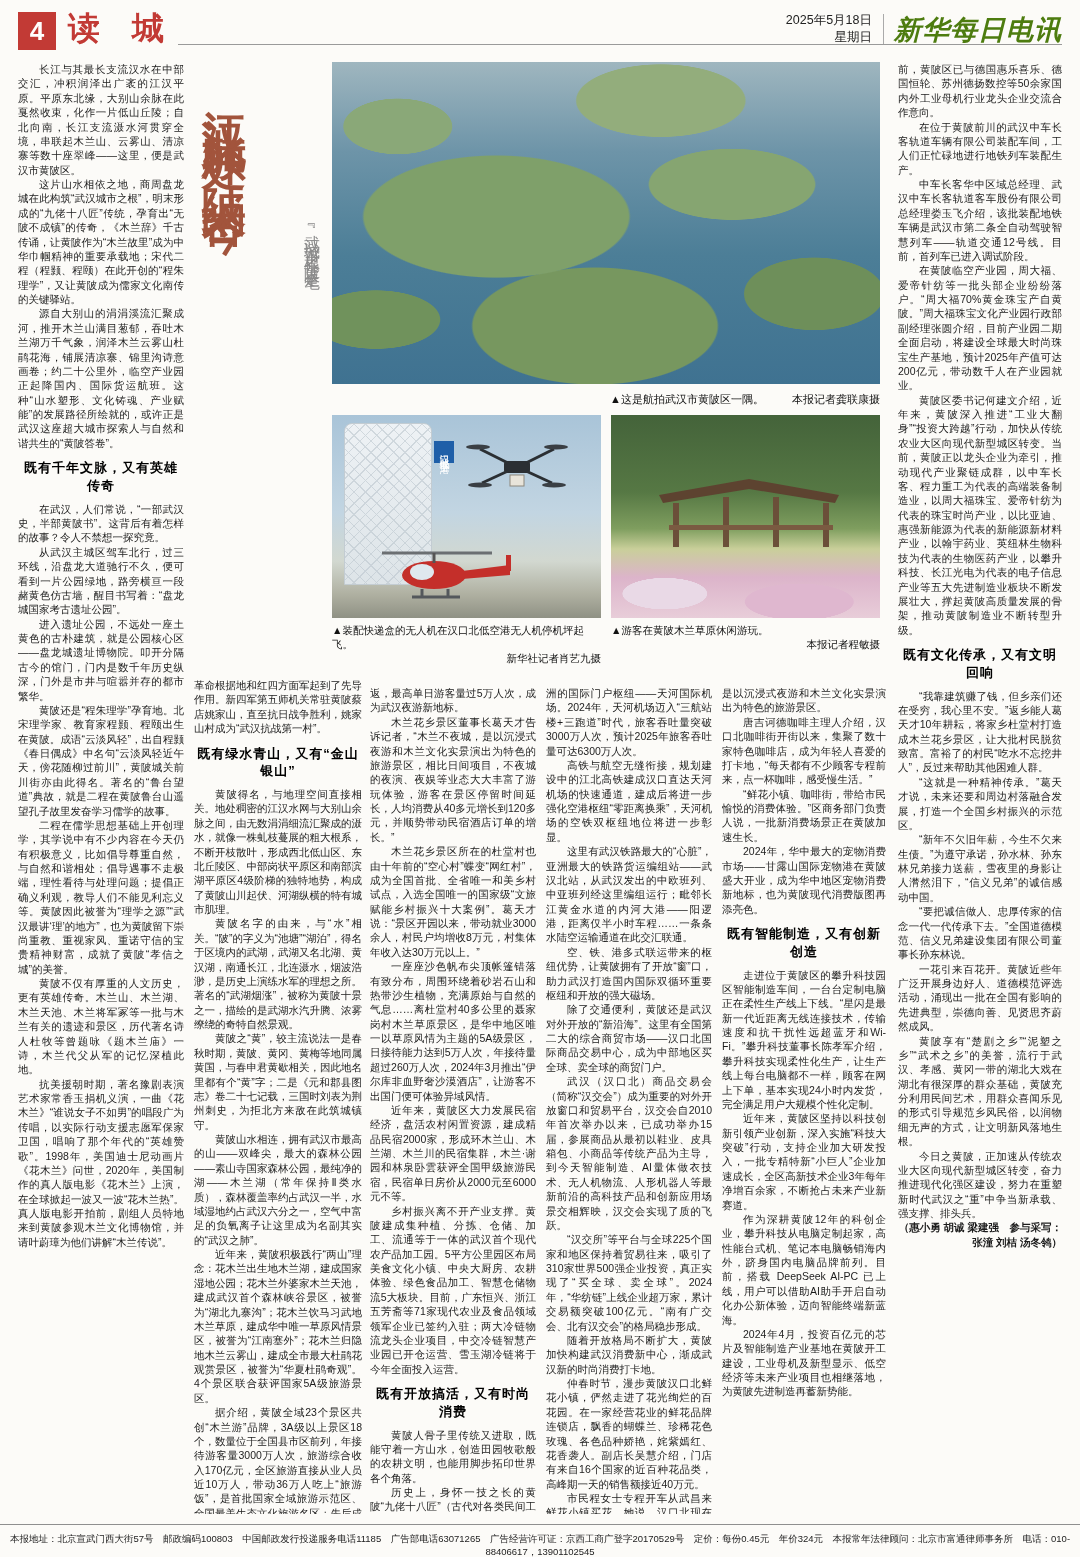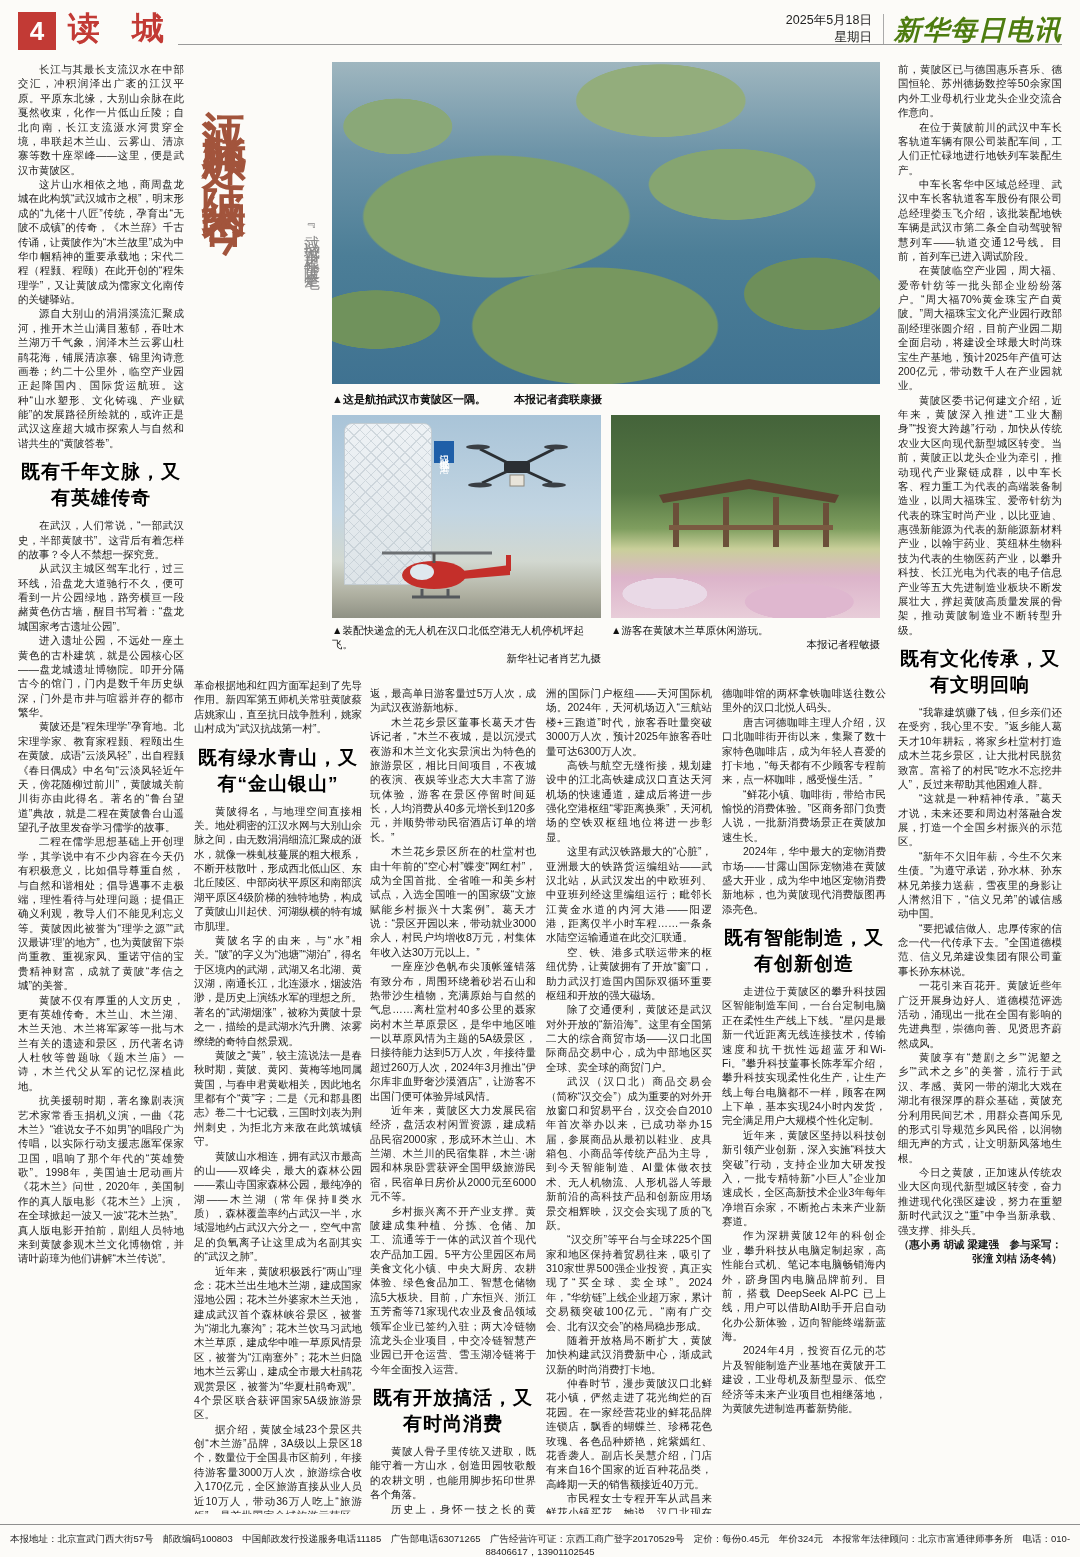--- a/index.html
+++ b/index.html
@@ -20,41 +20,41 @@
   .headline-block{position:absolute;left:196px;top:68px;width:130px;height:608px;}
   .main-title{writing-mode:vertical-rl;position:absolute;left:2px;top:8px;height:590px;
           font-family:"Liberation Serif","DejaVu Serif",serif;font-weight:bold;font-size:44px;
           color:#a2543c;letter-spacing:9px;line-height:1.15;}
   .sub-title{writing-mode:vertical-rl;position:absolute;right:4px;top:150px;height:320px;
           font-size:16px;color:#8a8a8a;letter-spacing:4px;line-height:1.2;}
   
   .col{position:absolute;font-size:10.5px;line-height:1.37;text-align:justify;color:#1c1c1c;overflow:hidden;}
   .col p{margin:0;text-indent:2em;}
   .col p.cont{text-indent:0;}
-  .col h3.sec-head{margin:9px 0 7px;font-size:19px;font-weight:bold;text-align:center;color:#000;
+  .col h3.sec-head{margin:9px 0 7px;font-size:13px;font-weight:bold;text-align:center;color:#000;
           letter-spacing:1px;text-indent:0;}
   .col p.credit{text-align:right;text-indent:0;font-weight:bold;}
   #col1{left:18px;top:62px;width:166px;height:1452px;}
   #col2{left:194px;top:678px;width:168px;height:836px;}
   #col3{left:370px;top:686px;width:166px;height:828px;}
   #col4{left:546px;top:686px;width:166px;height:828px;}
   #col5{left:722px;top:686px;width:164px;height:828px;}
   #col6{left:898px;top:62px;width:164px;height:1452px;}
   
   .photo-block{position:absolute;left:332px;top:62px;width:548px;height:612px;}
   .main-photo{position:relative;width:548px;height:322px;overflow:hidden;background:
       radial-gradient(ellipse 90px 46px at 12% 20%, #8aa878 0 60%, transparent 61%),
       radial-gradient(ellipse 140px 60px at 60% 12%, #93ad7c 0 60%, transparent 61%),
       radial-gradient(ellipse 240px 110px at 30% 48%, #7fa06a 0 55%, transparent 56%),
       radial-gradient(ellipse 150px 64px at 73% 38%, #86a571 0 55%, transparent 56%),
       radial-gradient(ellipse 210px 100px at 48% 82%, #77975f 0 58%, transparent 59%),
       radial-gradient(ellipse 120px 62px at 88% 72%, #6e8f5a 0 58%, transparent 59%),
       radial-gradient(ellipse 110px 50px at 8% 80%, #70925c 0 58%, transparent 59%),
       linear-gradient(180deg,#9fb6bf 0%,#6d94a8 28%,#4c7e97 60%,#3f7291 100%);}
-  .photo-cap-row{padding:8px 0 4px;font-size:11px;font-weight:bold;text-align:left;color:#111;}
+  .photo-cap-row{padding:8px 0 4px;font-size:11px;font-weight:normal;text-align:right;color:#111;}
   .photo-cap-row .cap{margin-right:28px;}
   .sub-photos{display:flex;gap:10px;margin-top:4px;}
   .sub-photo{position:relative;width:269px;height:203px;overflow:hidden;}
   #drone-photo{background:linear-gradient(180deg,#a9c4d8 0%,#c2d5e2 48%,#d2d8d0 72%,#b0b1a2 88%,#8f9184 100%);}
   #park-photo{background:
       radial-gradient(ellipse 70px 26px at 20% 88%, #e9d9e6 0 60%, transparent 61%),
       radial-gradient(ellipse 90px 30px at 70% 92%, #dfb7cf 0 60%, transparent 61%),
       linear-gradient(180deg,#44633a 0%,#567844 38%,#7f9e5f 56%,#c9cf9a 66%,#dcb4ca 80%,#e8cdd9 100%);}
   .tower{position:absolute;left:12px;top:8px;width:86px;height:160px;border-radius:8px 8px 0 0;
       background:linear-gradient(#eef2f5,#dde4e8);border:1px solid #c3ccd2;}
@@ -188,21 +188,21 @@
       <p class="">这里有武汉铁路最大的“心脏”，亚洲最大的铁路货运编组站——武汉北站，从武汉发出的中欧班列、中亚班列经这里编组运行；毗邻长江黄金水道的内河大港——阳逻港，距离仅半小时车程……一条条水陆空运输通道在此交汇联通。</p>
       <p class="">空、铁、港多式联运带来的枢纽优势，让黄陂拥有了开放“窗”口，助力武汉打造国内国际双循环重要枢纽和开放的强大磁场。</p>
       <p class="">除了交通便利，黄陂还是武汉对外开放的“新沿海”。这里有全国第二大的综合商贸市场——汉口北国际商品交易中心，成为中部地区买全球、卖全球的商贸门户。</p>
       <p class="">武汉（汉口北）商品交易会（简称“汉交会”）成为重要的对外开放窗口和贸易平台，汉交会自2010年首次举办以来，已成功举办15届，参展商品从最初以鞋业、皮具箱包、小商品等传统产品为主导，到今天智能制造、AI量体做衣技术、无人机物流、人形机器人等最新前沿的高科技产品和创新应用场景交相辉映，汉交会实现了质的飞跃。</p>
       <p class="">“汉交所”等平台与全球225个国家和地区保持着贸易往来，吸引了310家世界500强企业投资，真正实现了“买全球、卖全球”。2024年，“华纺链”上线企业超万家，累计交易额突破100亿元。“南有广交会、北有汉交会”的格局稳步形成。</p>
       <p class="">随着开放格局不断扩大，黄陂加快构建武汉消费新中心，渐成武汉新的时尚消费打卡地。</p>
       <p class="">仲春时节，漫步黄陂汉口北鲜花小镇，俨然走进了花光绚烂的百花园。在一家经营花业的鲜花品牌连锁店，飘香的蝴蝶兰、珍稀花色玫瑰、各色品种娇艳，姹紫嫣红、花香袭人。副店长吴慧介绍，门店有来自16个国家的近百种花品类，高峰期一天的销售额接近40万元。</p>
       <p class="">市民程女士专程开车从武昌来鲜花小镇买花，她说，汉口北现在很适合周末游玩，她和家人经常过来玩，买鲜花、吃饭、喝咖啡、逛宠物店。</p>
     </div>
   <div class="col" id="col5">
-      <p class="cont">德咖啡馆的两杯拿铁咖啡送往数公里外的汉口北悦人码头。</p>
+      <p class="cont">是以沉浸式夜游和木兰文化实景演出为特色的旅游景区。</p>
       <p class="">唐吉诃德咖啡主理人介绍，汉口北咖啡街开街以来，集聚了数十家特色咖啡店，成为年轻人喜爱的打卡地，“每天都有不少顾客专程前来，点一杯咖啡，感受慢生活。”</p>
       <p class="">“鲜花小镇、咖啡街，带给市民愉悦的消费体验。”区商务部门负责人说，一批新消费场景正在黄陂加速生长。</p>
       <p class="">2024年，华中最大的宠物消费市场——甘露山国际宠物港在黄陂盛大开业，成为华中地区宠物消费新地标，也为黄陂现代消费版图再添亮色。</p>
       <h3 class="sec-head">既有智能制造，又有创新创造</h3>
       <p class="">走进位于黄陂区的攀升科技园区智能制造车间，一台台定制电脑正在柔性生产线上下线。“星闪是最新一代近距离无线连接技术，传输速度和抗干扰性远超蓝牙和Wi-Fi。”攀升科技董事长陈孝军介绍，攀升科技实现柔性化生产，让生产线上每台电脑都不一样，顾客在网上下单，基本实现24小时内发货，完全满足用户大规模个性化定制。</p>
       <p class="">近年来，黄陂区坚持以科技创新引领产业创新，深入实施“科技大突破”行动，支持企业加大研发投入，一批专精特新“小巨人”企业加速成长，全区高新技术企业3年每年净增百余家，不断抢占未来产业新赛道。</p>
       <p class="">作为深耕黄陂12年的科创企业，攀升科技从电脑定制起家，高性能台式机、笔记本电脑畅销海内外，跻身国内电脑品牌前列。目前，搭载 DeepSeek AI-PC 已上线，用户可以借助AI助手开启自动化办公新体验，迈向智能终端新蓝海。</p>
       <p class="">2024年4月，投资百亿元的芯片及智能制造产业基地在黄陂开工建设，工业母机及新型显示、低空经济等未来产业项目也相继落地，为黄陂先进制造再蓄新势能。</p>
     </div>
   <div class="col" id="col6">

